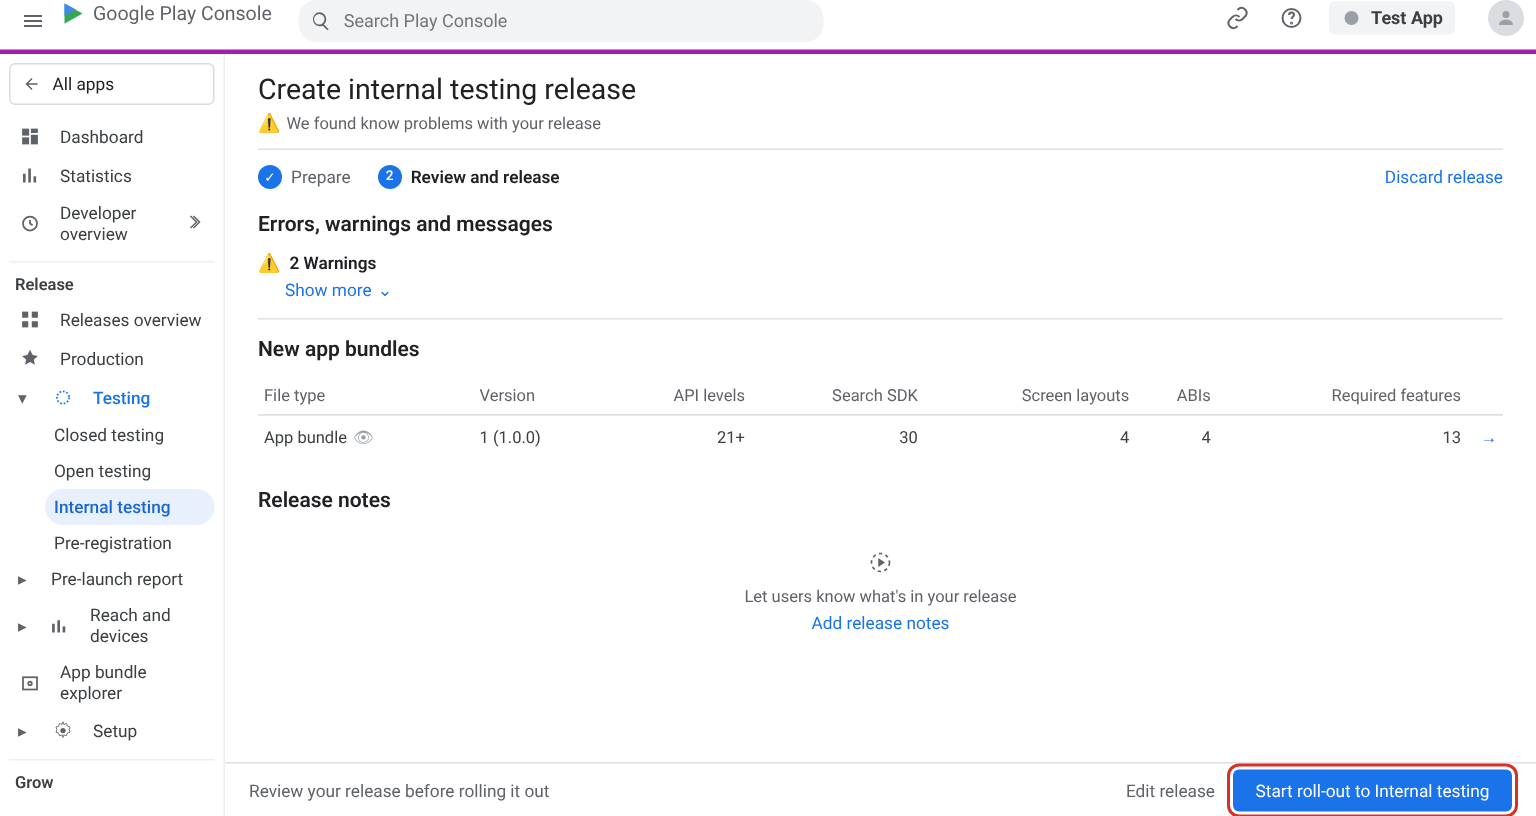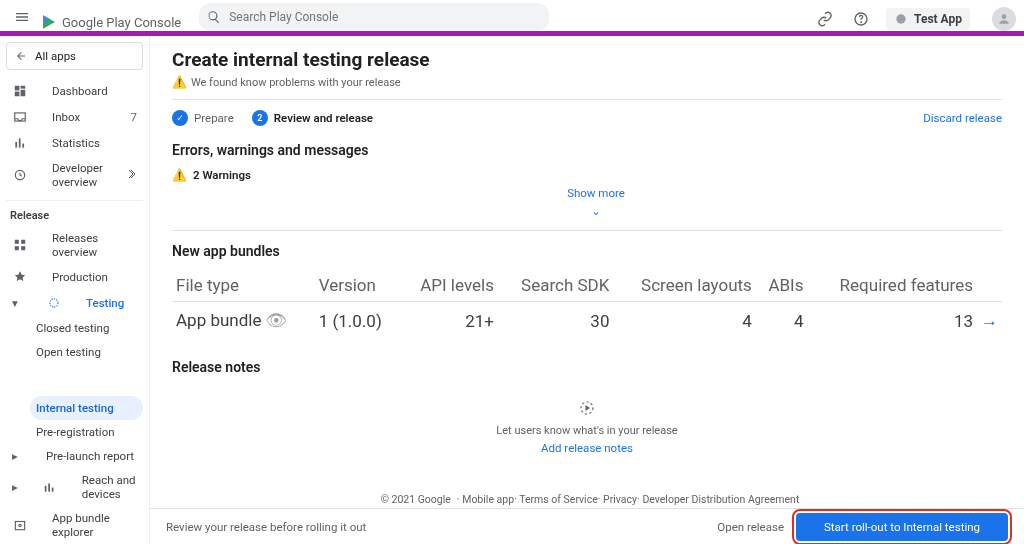--- a/index.html
+++ b/index.html
@@ -1,73 +1,73 @@
 <!DOCTYPE html>
 <html><head>
 <meta charset="utf-8">
 <style>
   * { box-sizing: border-box; margin: 0; padding: 0; font-family: Roboto, Arial, sans-serif; }
   body { width: 1024px; height: 544px; overflow: hidden; background: #fff; color: #202124; font-size: 12px; }
-  .topbar { height: 36px; display: flex; align-items: flex-end; padding: 0 8px; border-bottom: 5px solid #a21caf; }
+  .topbar { height: 36px; display: flex; align-items: flex-start; padding: 0 8px; border-bottom: 3px solid #a21caf; }
   .menu-btn { width: 28px; height: 28px; display:flex; align-items:center; justify-content:center; cursor:pointer; }
   .logo { display:flex; align-items:center; margin-left:4px; margin-right:18px; }
   .logo svg { margin-right:4px; }
   .logo-text { font-size:13px; color:#5f6368; }
   .search { flex:0 0 350px; height:28px; background:#f1f3f4; border-radius:12px; display:flex; align-items:center; padding:0 8px; color:#5f6368; }
   .search input { border:none; background:transparent; outline:none; font-size:12px; margin-left:8px; flex:1; color:#5f6368; }
   .spacer { flex:1; }
   .top-actions { display:flex; align-items:center; gap:14px;font-weight:bold; }
   .icon-btn { width:22px; height:22px; display:flex; align-items:center; justify-content:center; cursor:pointer; color:#5f6368; }
   .app-chip { background:#f1f3f4; border-radius:4px; padding:4px 8px; display:flex; align-items:center; font-size:12px; color:#3c4043; }
   .avatar { width:24px; height:24px; border-radius:50%; background:#dadce0; margin-left:8px; display:flex; align-items:center; justify-content:center; color:#80868b; font-size:12px; }
   .layout { display:flex; height: calc(100% - 36px); }
   .sidebar { width:150px; border-right:1px solid #eee; padding:6px 6px 6px 6px; overflow:hidden; font-size:11.5px; }
   .allapps { border:1px solid #dadce0; border-radius:4px; padding:6px 8px; display:flex; align-items:center; gap:8px; margin-bottom:8px; cursor:pointer; }
-  .nav-item { display:flex; align-items:center; gap:24px; padding:5px 6px; color:#3c4043; border-radius:4px; cursor:pointer; position:relative; }
+  .nav-item { display:flex; align-items:center; gap:12px; padding:5px 6px; color:#3c4043; border-radius:4px; cursor:pointer; position:relative; }
   .nav-item .count { margin-left:auto; color:#5f6368; }
   .nav-item .trail { margin-left:auto; color:#5f6368; }
   .nav-icon { width:16px; height:16px; display:flex; align-items:center; justify-content:center; color:#5f6368; flex:none; }
   .section-hdr { font-size:11px; font-weight:600; color:#3c4043; margin:8px 0 4px 4px; }
   .nav-sub { padding-left:24px; }
   .nav-item.active { color:#1a73e8; font-weight:500; }
-  .nav-item.selected { background:#e8f0fe; color:#1967d2; border-radius:12px; font-weight:500;margin-top:32px; }
+  .nav-item.selected { background:#e8f0fe; color:#1967d2; border-radius:12px; font-weight:500; }
   .caret { width:10px; display:inline-block; color:#5f6368; }
   .main { flex:1; padding:12px 22px 0 22px; overflow:auto; position:relative; }
-  h1.title { font-size:19px; font-weight:700; margin-bottom:4px; color:#202124; }
+  h1.title { font-size:19px; font-weight:400; margin-bottom:4px; color:#202124; }
   .problem { display:flex; align-items:center; gap:4px; font-size:11px; color:#5f6368; margin-bottom:10px; }
   .hr { border:0; border-top:1px solid #e0e0e0; margin:0 0 10px 0; }
   .stepper-row { display:flex; align-items:center; margin-bottom:16px; }
   .step { display:flex; align-items:center; gap:6px; font-size:11.5px; color:#5f6368; margin-right:18px; }
   .step-badge { width:16px; height:16px; border-radius:50%; display:flex; align-items:center; justify-content:center; color:#fff; font-size:9px; }
   .step-done { background:#1a73e8; }
   .step-active { background:#1a73e8; }
   .step.active { color:#202124; font-weight:600; }
   .discard { margin-left:auto; color:#1a73e8; font-size:11.5px; cursor:pointer; }
   h2.section { font-size:14px; font-weight:600; margin:6px 0 10px 0; }
   .warn-row { display:flex; align-items:center; gap:6px; font-size:11.5px; font-weight:600; margin-bottom:4px; }
-  .showmore { color:#1a73e8; font-size:11.5px; margin-left:18px; cursor:pointer; display:flex; align-items:center; gap:4px;flex-direction:column; }
+  .showmore { color:#1a73e8; font-size:11.5px; margin-left:18px; cursor:pointer; display:flex; align-items:center; gap:4px; }
   .divider { border-top:1px solid #e0e0e0; margin:12px 0; }
-  table.bundles { width:100%; border-collapse:collapse; font-size:17px; }
+  table.bundles { width:100%; border-collapse:collapse; font-size:11px; }
   table.bundles th { text-align:left; color:#5f6368; font-weight:400; padding:6px 4px; border-bottom:1px solid #e0e0e0; }
   table.bundles th.r, table.bundles td.r { text-align:right; }
   table.bundles td { padding:8px 4px; color:#3c4043; }
   table.bundles td.filetype { display:flex; align-items:center; gap:4px; }
   .eye { color:#9aa0a6; }
   .row-arrow { color:#1a73e8; cursor:pointer; }
   .notes-empty { text-align:center; padding:14px 0 8px 0; color:#5f6368; font-size:11px; }
   .notes-empty .icon { margin-bottom:4px; color:#5f6368; }
   .add-notes { color:#1a73e8; font-size:11.5px; cursor:pointer; margin-top:4px; display:inline-block; }
   .footer-legal { text-align:center; font-size:10.5px; color:#5f6368; margin-top:30px; padding-bottom:40px; }
   .footer-legal span { margin:0 6px; }
   .footer-legal a { color:#5f6368; text-decoration:none; }
   .bottom-bar { position:fixed; bottom:0; left:150px; right:0; height:36px; border-top:1px solid #e0e0e0; background:#fff; display:flex; align-items:center; padding:0 16px; font-size:11.5px; }
   .bottom-bar .hint { color:#5f6368; }
   .bottom-actions { margin-left:auto; display:flex; align-items:center; gap:12px; }
   .edit-link { color:#5f6368; cursor:pointer; }
-  .primary-btn { background:#1a73e8; color:#fff; border:none; border-radius:4px; padding:7px 28px; font-size:11.5px; cursor:pointer; outline:2px solid #d93025; outline-offset:2px; }
+  .primary-btn { background:#1a73e8; color:#fff; border:none; border-radius:4px; padding:7px 15px; font-size:11.5px; cursor:pointer; outline:2px solid #d93025; outline-offset:2px; }
   .warn-badge { font-size:12px; }
 </style>
 </head>
 <body>
 
 <div class="topbar">
   <div class="menu-btn">
     <svg width="16" height="16" viewBox="0 0 24 24" fill="#5f6368">
         <path d="M3 6h18v2H3zM3 11h18v2H3zM3 16h18v2H3z"></path>
       </svg>
@@ -128,30 +128,20 @@
     <div class="nav-item">
       <span class="nav-icon">
           <svg width="14" height="14" viewBox="0 0 24 24" fill="#5f6368">
             <rect x="3" y="3" width="8" height="8"></rect>
             <rect x="13" y="3" width="8" height="5"></rect>
             <rect x="13" y="10" width="8" height="11"></rect>
             <rect x="3" y="13" width="8" height="8"></rect>
           </svg>
         </span>
       <span>Dashboard</span>
-    </div>
-    <div class="nav-item">
-      <span class="nav-icon">
-          <svg width="14" height="14" viewBox="0 0 24 24" fill="none" stroke="#5f6368" stroke-width="2">
-            <rect x="3" y="5" width="18" height="14"></rect>
-            <path d="M3 15h5l2 3h4l2-3h5"></path>
-          </svg>
-        </span>
-      <span>Inbox</span>
-      <span class="count">7</span>
     </div>
     <div class="nav-item">
       <span class="nav-icon">
           <svg width="14" height="14" viewBox="0 0 24 24" fill="#5f6368">
             <rect x="4" y="10" width="3" height="10"></rect>
             <rect x="10" y="4" width="3" height="16"></rect>
             <rect x="16" y="13" width="3" height="7"></rect>
           </svg>
         </span>
       <span>Statistics</span>
@@ -320,29 +310,22 @@
       <div class="icon">
         <svg width="18" height="18" viewBox="0 0 24 24" fill="none" stroke="#5f6368" stroke-width="1.5" stroke-dasharray="3">
             <circle cx="12" cy="12" r="8"></circle>
             <polygon points="10,8 16,12 10,16" fill="#5f6368" stroke="none"></polygon>
           </svg>
       </div>
       <div>Let users know what's in your release</div>
       <span class="add-notes">Add release notes</span>
     </div>
 
-    <div class="footer-legal">
-      <span>© 2021 Google</span>·
-      <a href="#">Mobile app</a>·
-      <a href="#">Terms of Service</a>·
-      <a href="#">Privacy</a>·
-      <a href="#">Developer Distribution Agreement</a>
-    </div>
   </div>
 </div>
 
 <div class="bottom-bar">
   <span class="hint">Review your release before rolling it out</span>
   <div class="bottom-actions">
-    <span class="edit-link">Open release</span>
+    <span class="edit-link">Edit release</span>
     <button class="primary-btn">Start roll-out to Internal testing</button>
   </div>
 </div>
 
 </body></html>

